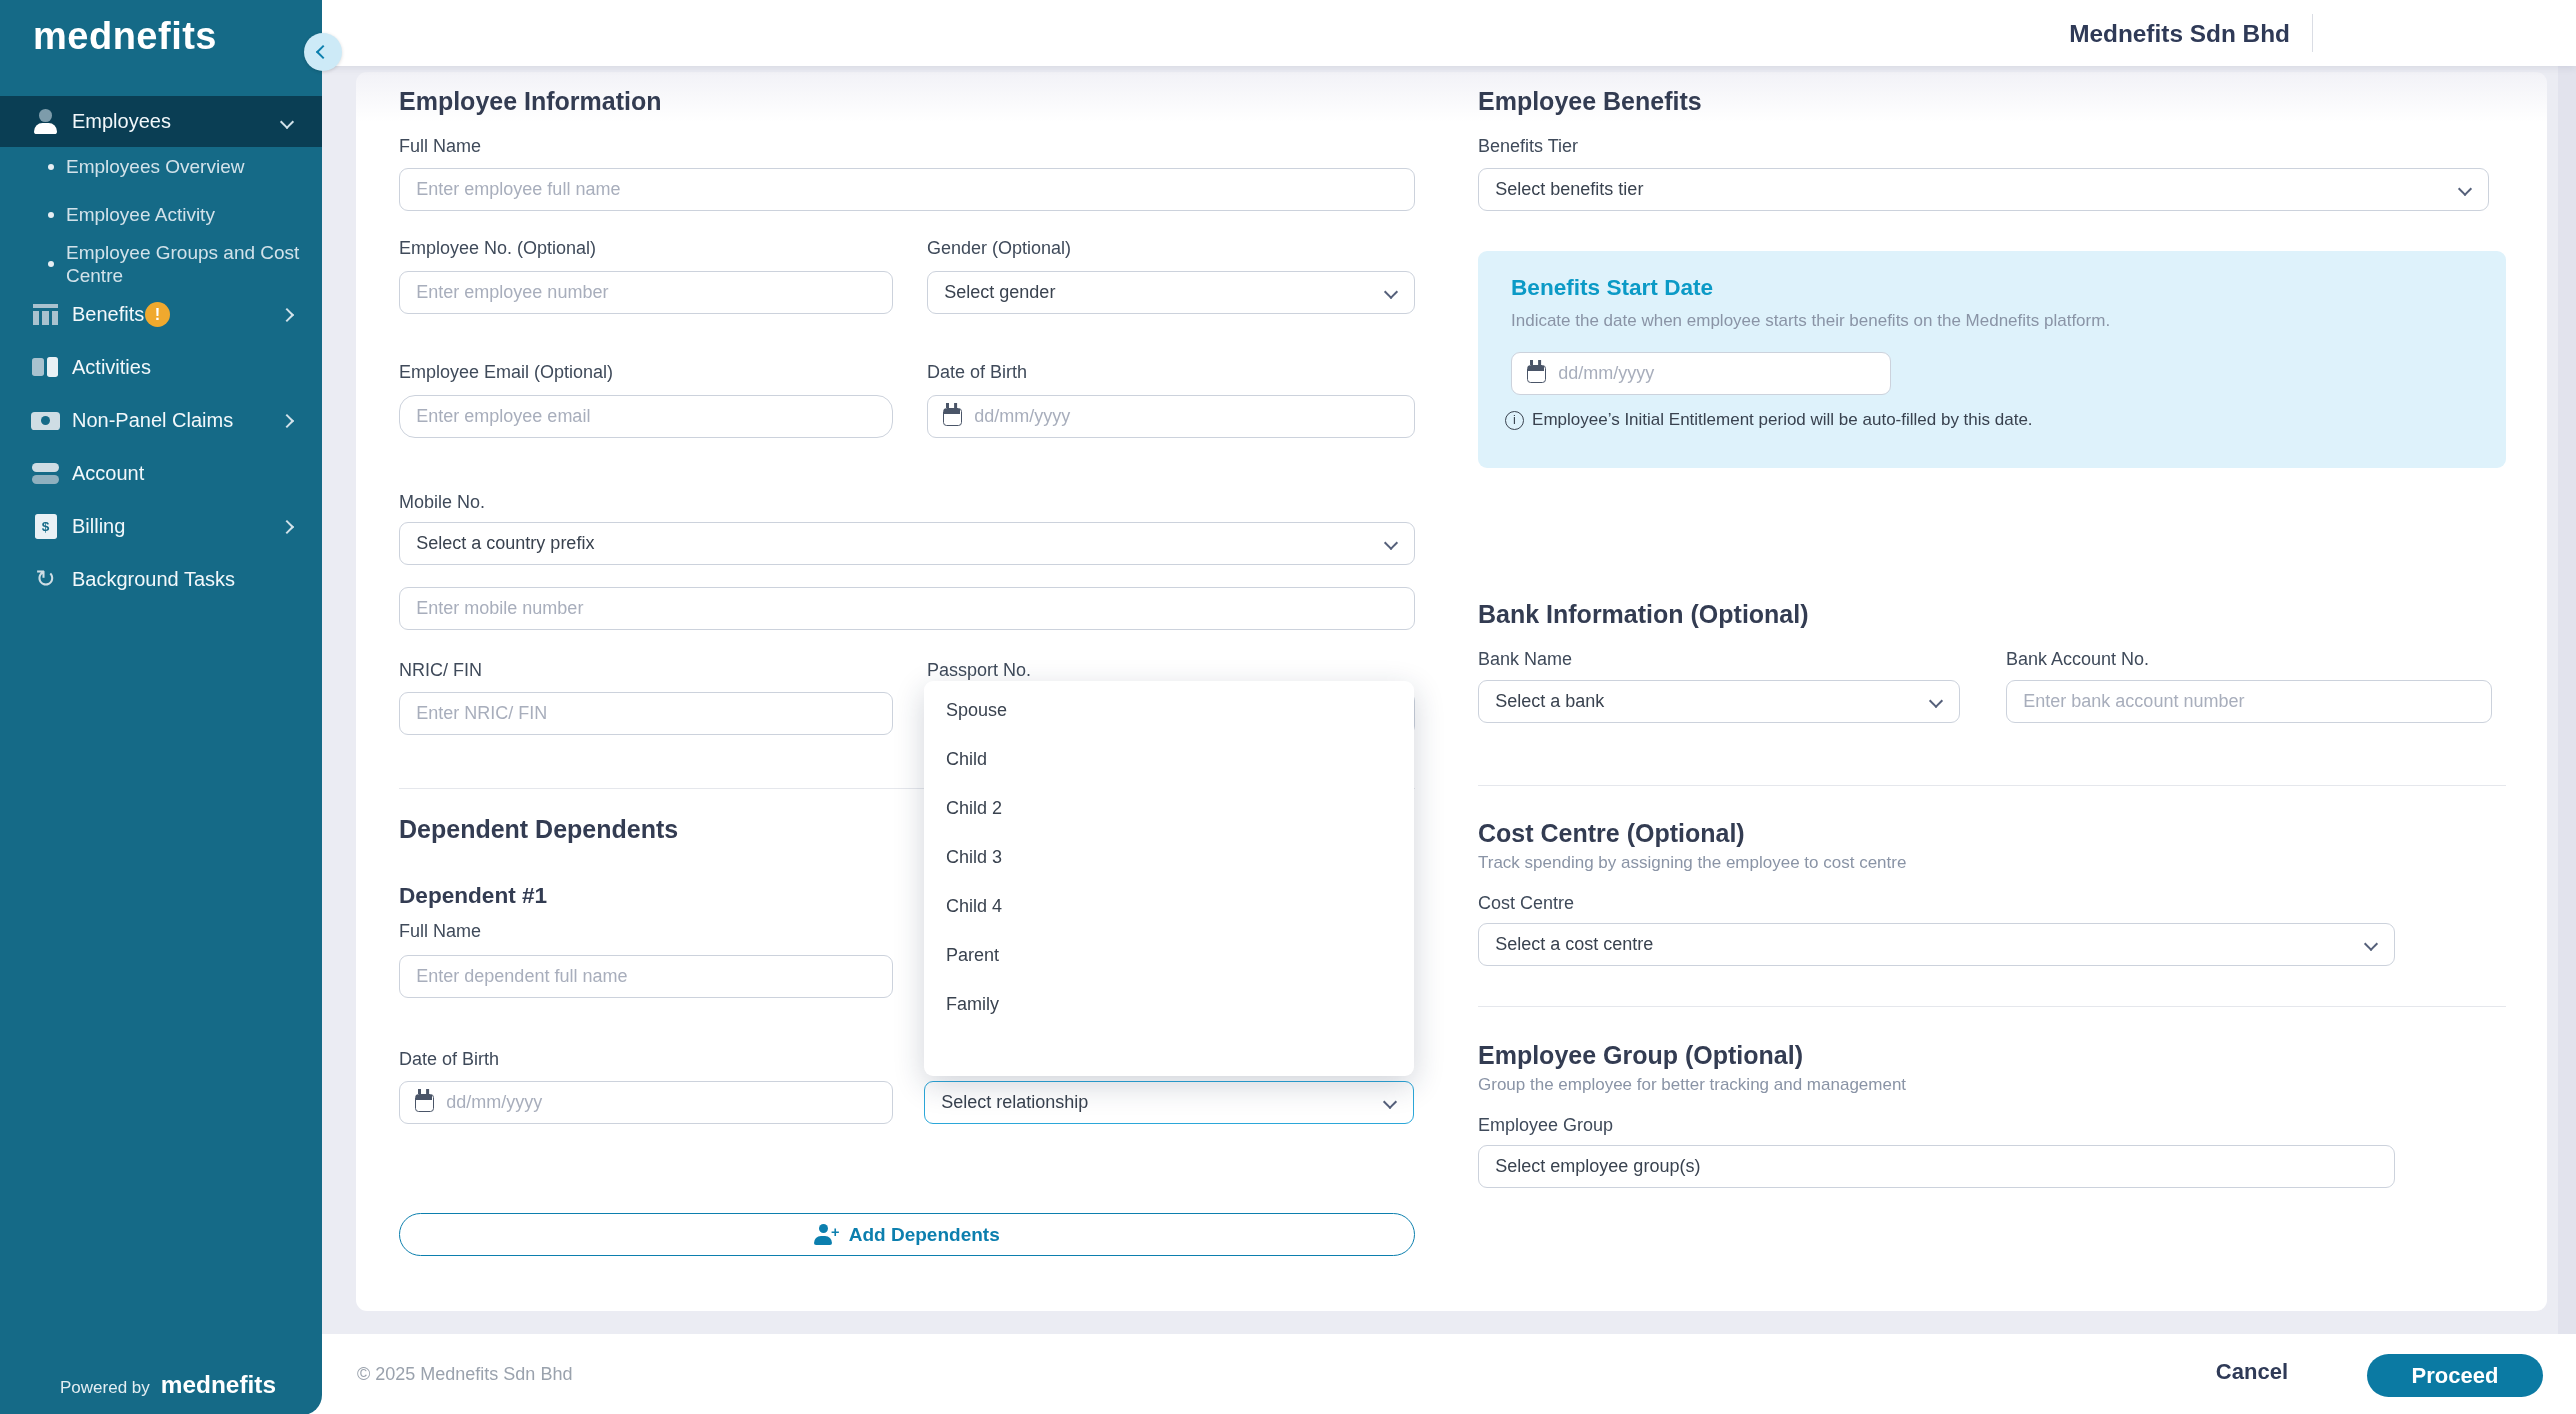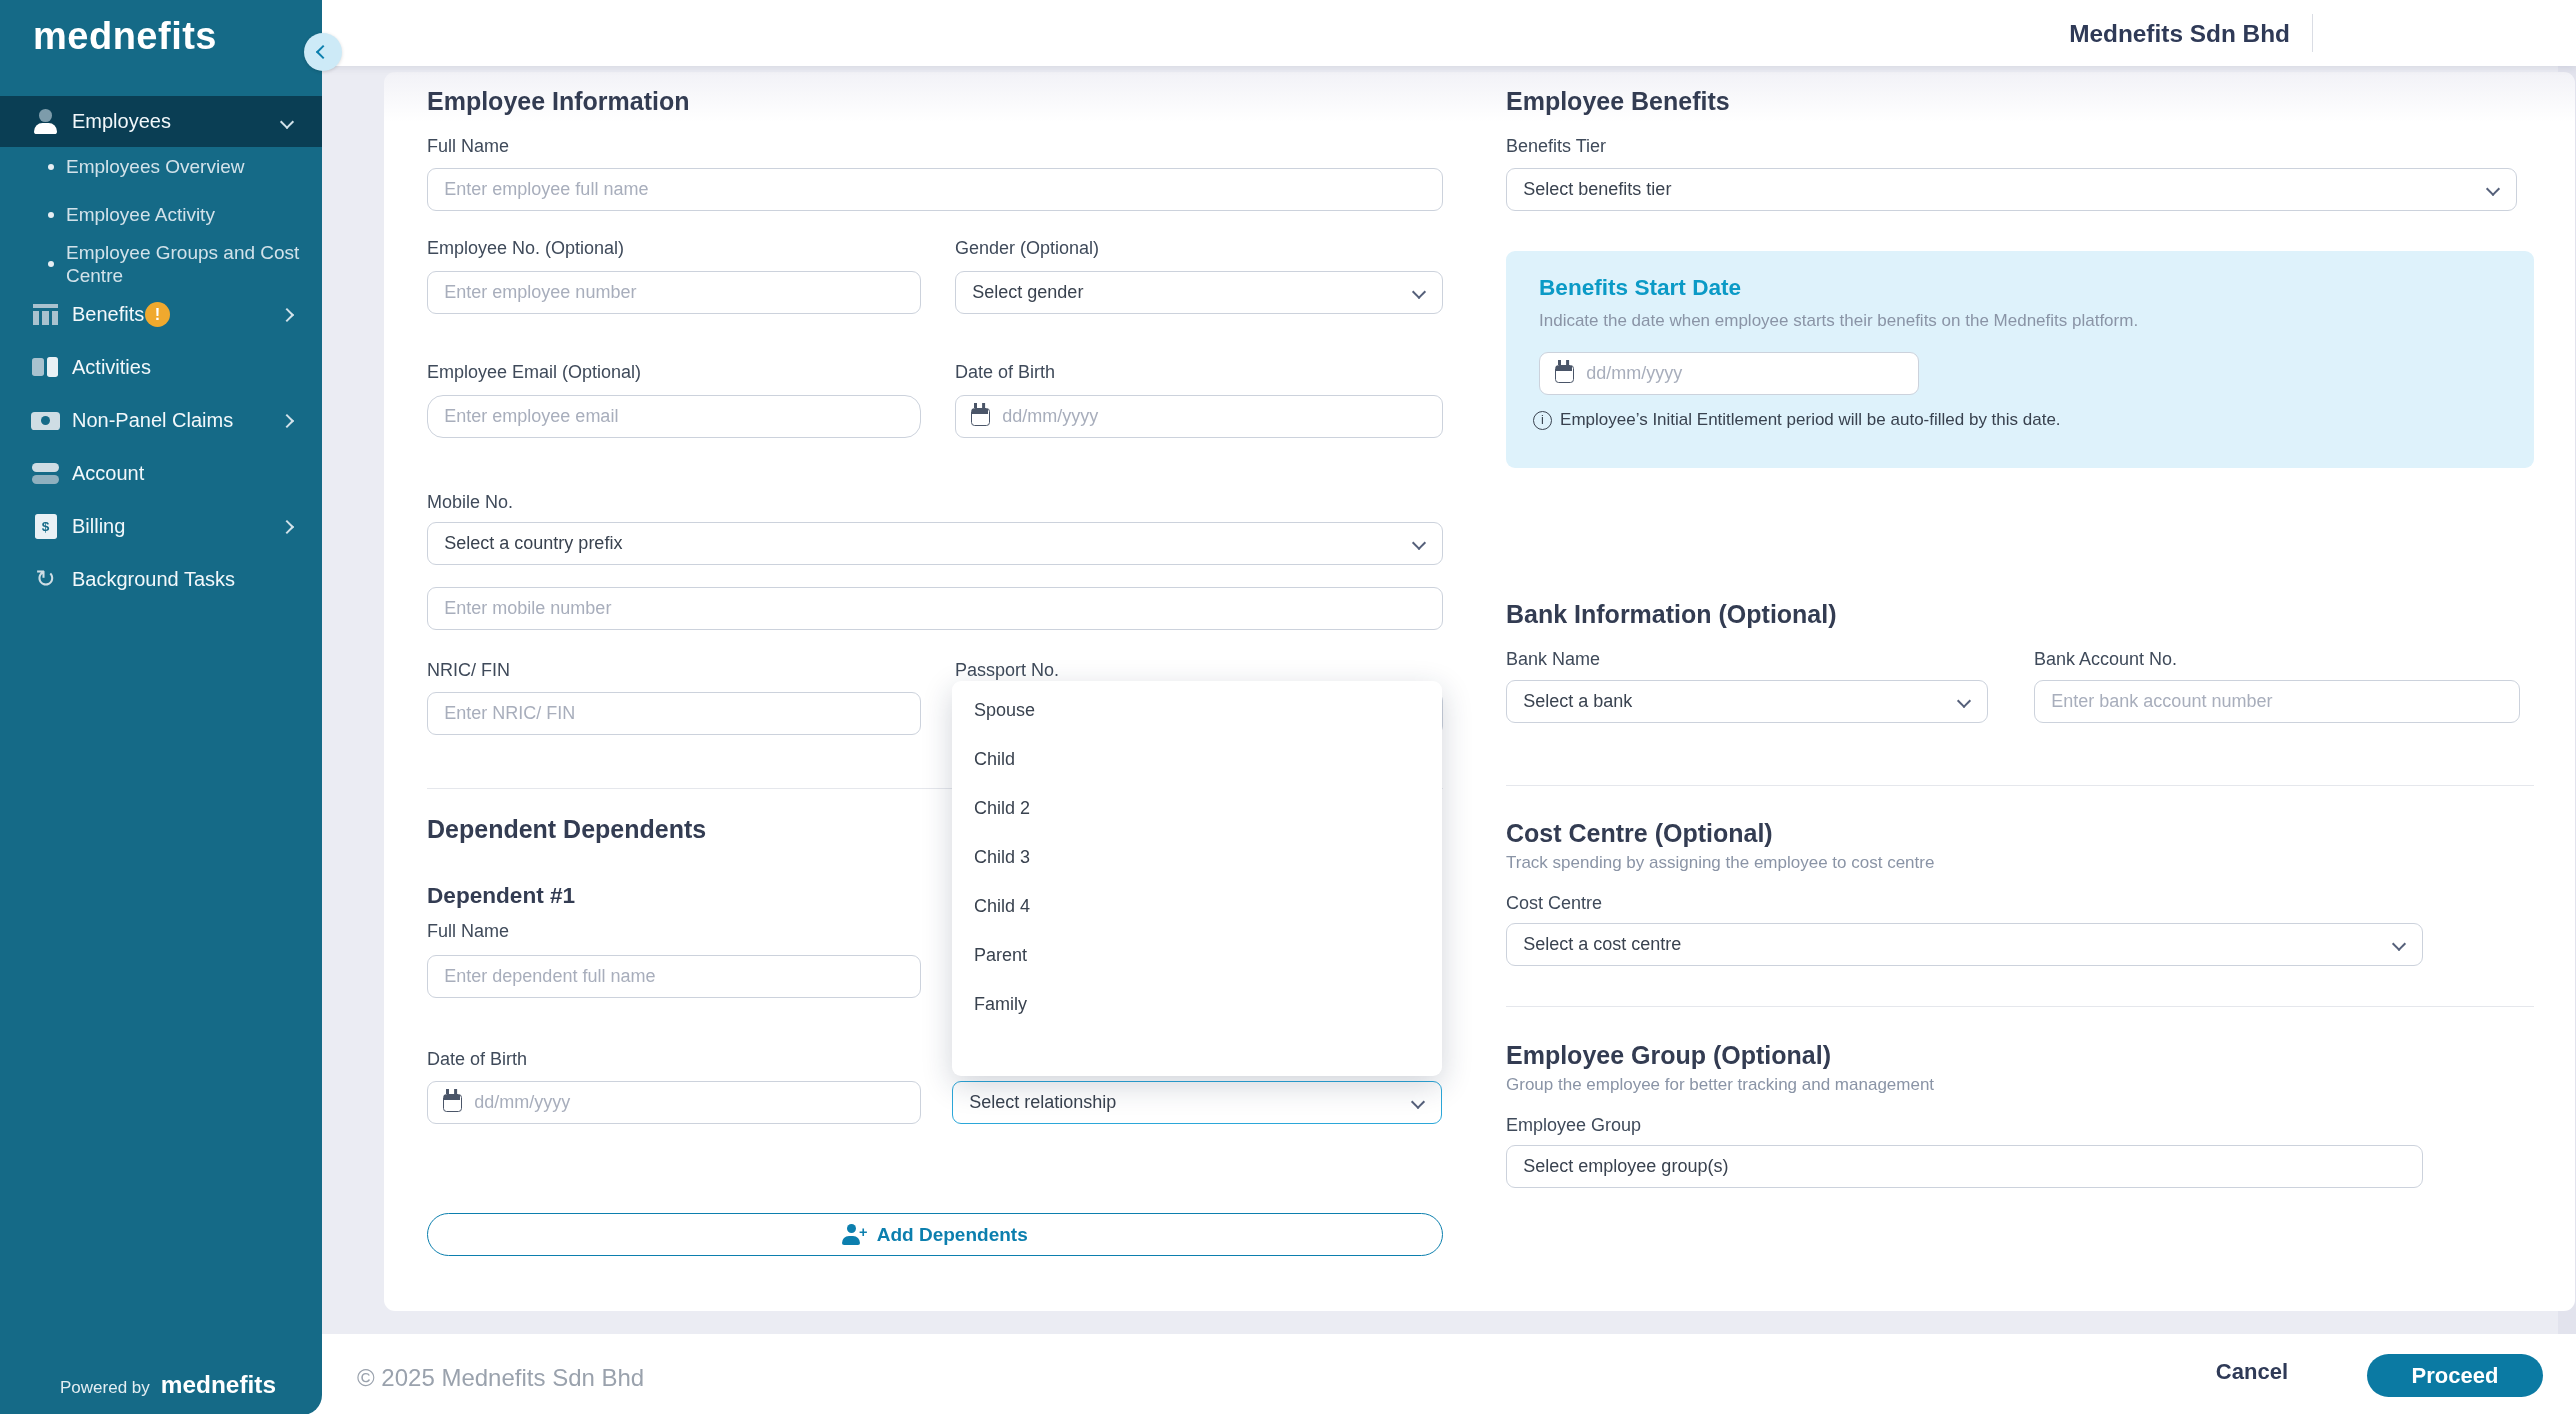--- a/index.html
+++ b/index.html
@@ -68,21 +68,21 @@
   
   .header { position:absolute; left:322px; top:0; width:2254px; height:66px; background:#ffffff;
     box-shadow:0 1.8px 7.2px rgba(40,50,80,0.10); z-index:20; }
   .company { position:absolute; right:286px; top:20px; font-size:24.4px; font-weight:600; color:#2f3a57; }
   .hdr-div { position:absolute; top:13.6px; width:0.9px; height:38px; background:#dadde4; }
 
   
   .main-bg { position:absolute; left:322px; top:66px; width:2254px; height:1268px; background:#ebecf3; }
   .right-strip { position:absolute; right:0; top:66px; width:18px; height:1268px; background:#e2e3ed; }
   .card { position:absolute; left:356px; top:72px; width:2191px; height:1239px; background:#ffffff;
-    border-radius:11px; background:linear-gradient(180deg,#f2f2f7 0,#ffffff 50px);margin-left:28px; }
+    border-radius:11px; background:linear-gradient(180deg,#f2f2f7 0,#ffffff 50px); }
 
   .h2 { position:absolute; font-size:25px; font-weight:bold; color:#333c52; }
   .h3 { position:absolute; font-size:22.6px; font-weight:bold; color:#333c52; }
   .lbl { position:absolute; font-size:18px; color:#3f4a5a; }
   .sub { position:absolute; font-size:17px; color:#8a94a6; }
   .divider { position:absolute; height:0.9px; background:#e5e7ec; }
 
   .tb { position:absolute; height:43px; border:0.9px solid #ccd2dc; border-radius:9px; background:#fff;
     font-size:18px; color:#3f4a5a; padding:0 16.3px; outline:none;
     font-family:"Liberation Sans", sans-serif; }
@@ -123,21 +123,21 @@
   .icon-padd .pa-head { position:absolute; left:4.5px; top:0; width:9px; height:9px; border-radius:50%;
     background:#0c7fae; }
   .icon-padd .pa-body { position:absolute; left:0; bottom:0; width:18px; height:9px;
     border-radius:9px 9px 2.7px 2.7px; background:#0c7fae; }
   .icon-padd .pa-plus { position:absolute; right:-1.8px; top:0.9px; font-size:14.5px; font-weight:bold;
     color:#0c7fae; line-height:1; }
 
   
   .footerbar { position:absolute; left:308px; top:1334px; width:2268px; height:81px; background:#ffffff;
     z-index:10; }
-  .copyright { position:absolute; left:49px; top:30px; font-size:24px; color:#9aa2ad; }
+  .copyright { position:absolute; left:49px; top:30px; font-size:18px; color:#9aa2ad; }
   .cancel-btn { position:absolute; right:288px; top:25px; font-size:22px; font-weight:600; color:#2f3a57;
     background:none; border:none; cursor:pointer; font-family:"Liberation Sans", sans-serif; }
   .proceed-btn { position:absolute; right:33px; top:20px; width:176px; height:43px; border:none;
     border-radius:22px; background:#0b7aa3; color:#ffffff; font-size:22px; font-weight:bold;
     cursor:pointer; font-family:"Liberation Sans", sans-serif; }
 </style>
 </head>
 <body>
 
 <div class="sidebar">

